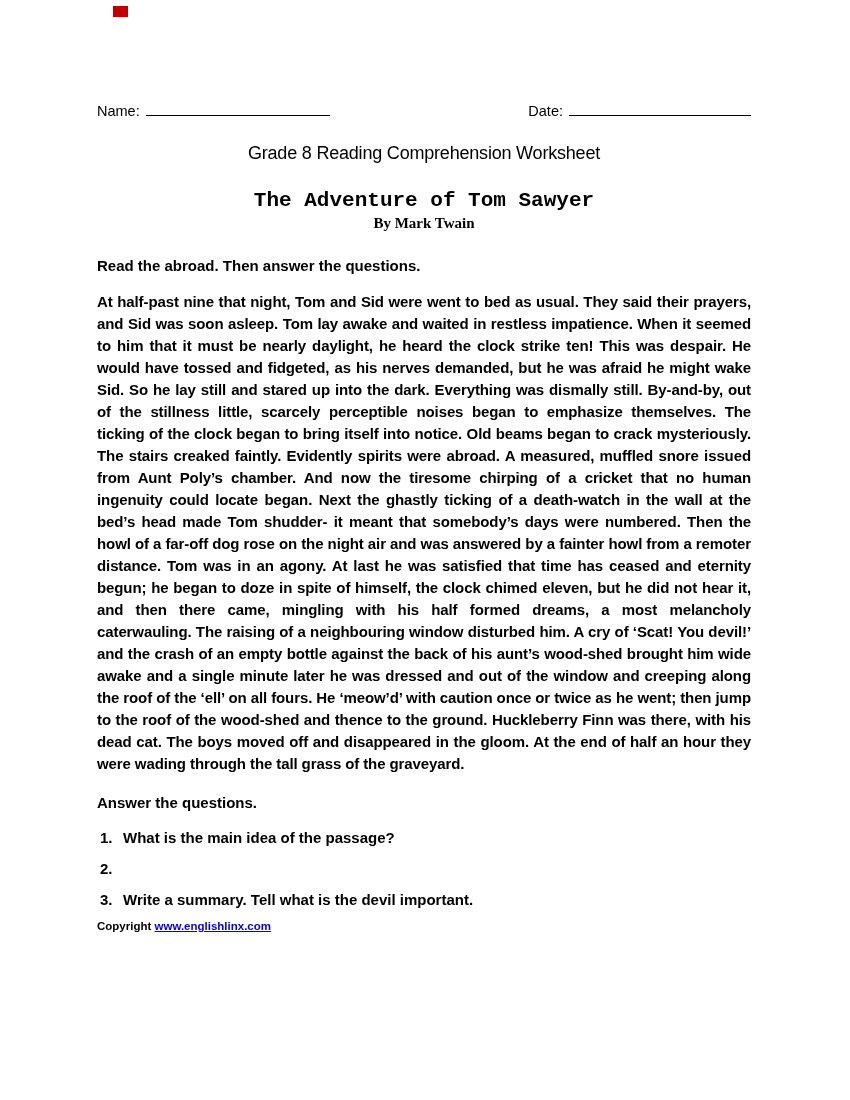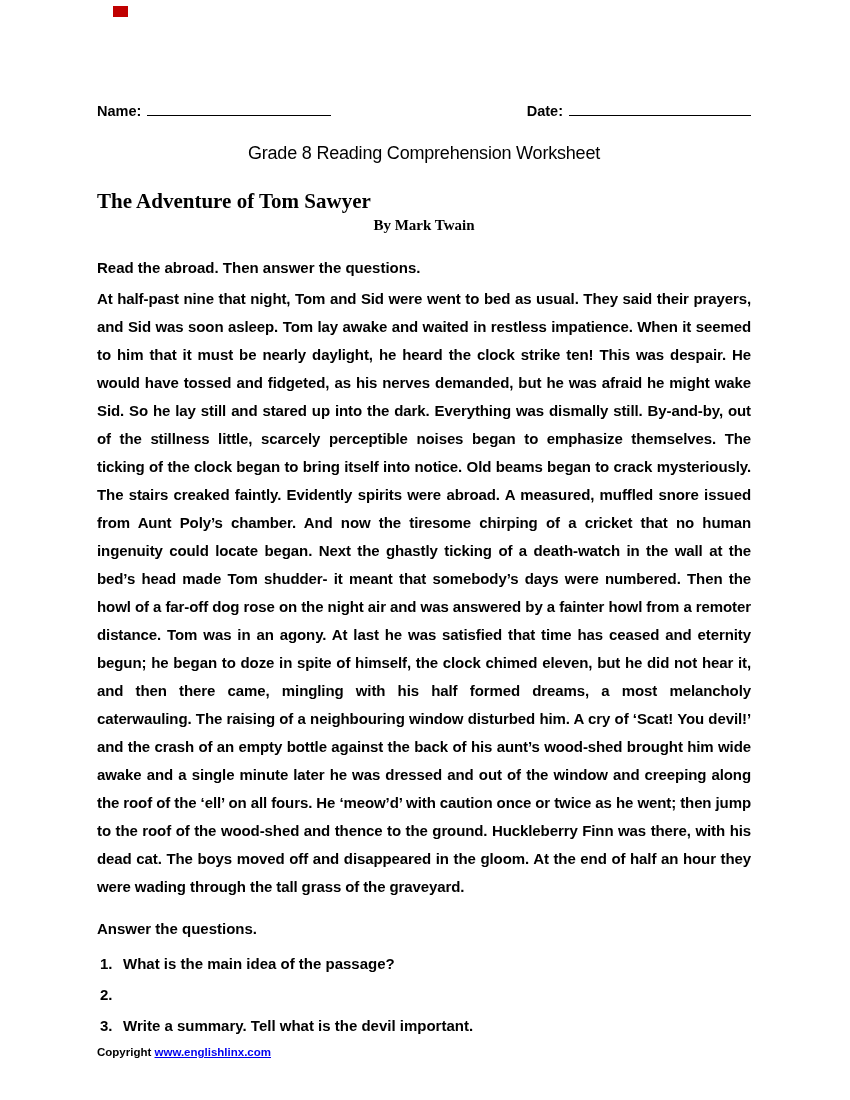--- a/index.html
+++ b/index.html
@@ -24,62 +24,62 @@
     left: 97px;
     top: 0;
     width: 654px;
   }
   .header-row {
     margin-top: 102px;
     display: flex;
     justify-content: space-between;
     align-items: flex-start;
     font-size: 14.5px;
-    font-weight: bold;
+    font-weight: normal;
   }
   .blank-line {
     display: inline-block;
     border-bottom: 1.6px solid #000;
     height: 14px;
     vertical-align: baseline;
     margin-left: 6px;
   }
   .name-line { width: 184px; }
   .date-line { width: 182px; }
   .worksheet-title {
     margin-top: 24px;
     text-align: center;
     font-size: 18px;
     font-weight: normal;
     letter-spacing: -0.2px;
   }
   .passage-title {
     margin-top: 25px;
-    text-align: left;
-    font-family: Liberation Serif, serif;
+    text-align: center;
+    font-family: Liberation Mono, monospace;
     font-size: 21px;
     font-weight: bold;
   }
   .byline {
     margin-top: 3px;
     text-align: center;
     font-family: "Liberation Serif", "DejaVu Serif", serif;
     font-size: 15px;
     font-weight: bold;
   }
   .instruction {
     margin-top: 25px;
     font-size: 15px;
     font-weight: bold;
   }
   .passage {
-    margin-top: 9px;
+    margin-top: 17px;
     font-size: 15px;
     font-weight: bold;
-    line-height: 28px;
+    line-height: 22px;
     text-align: justify;
     letter-spacing: -0.1px;
   }
   .answer-heading {
     margin-top: 19px;
     font-size: 15px;
     font-weight: bold;
     text-decoration-thickness: 1.8px;
     text-underline-offset: 2px;
   }

